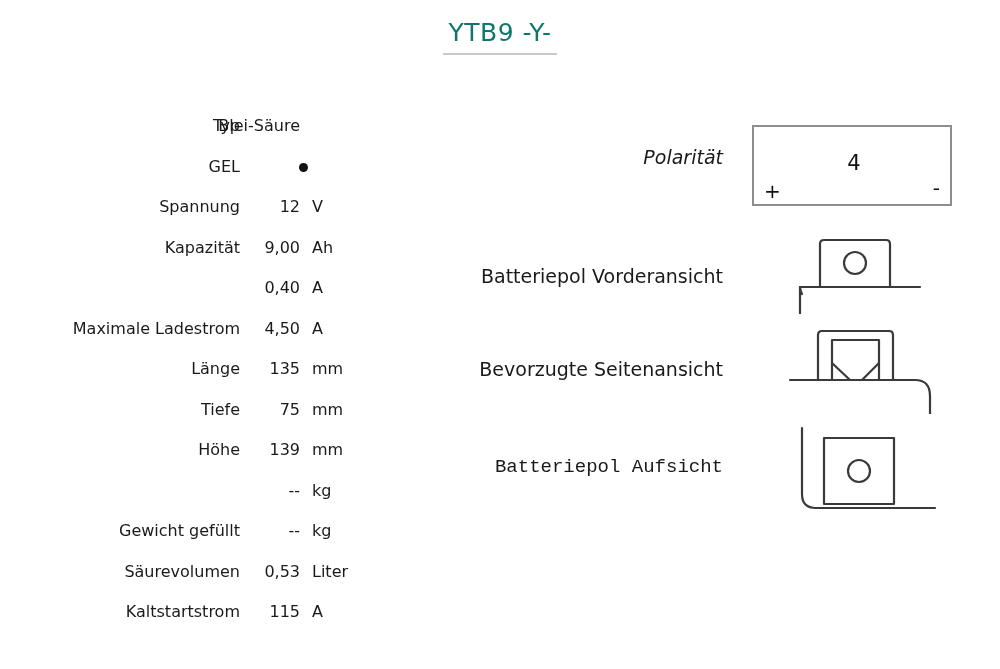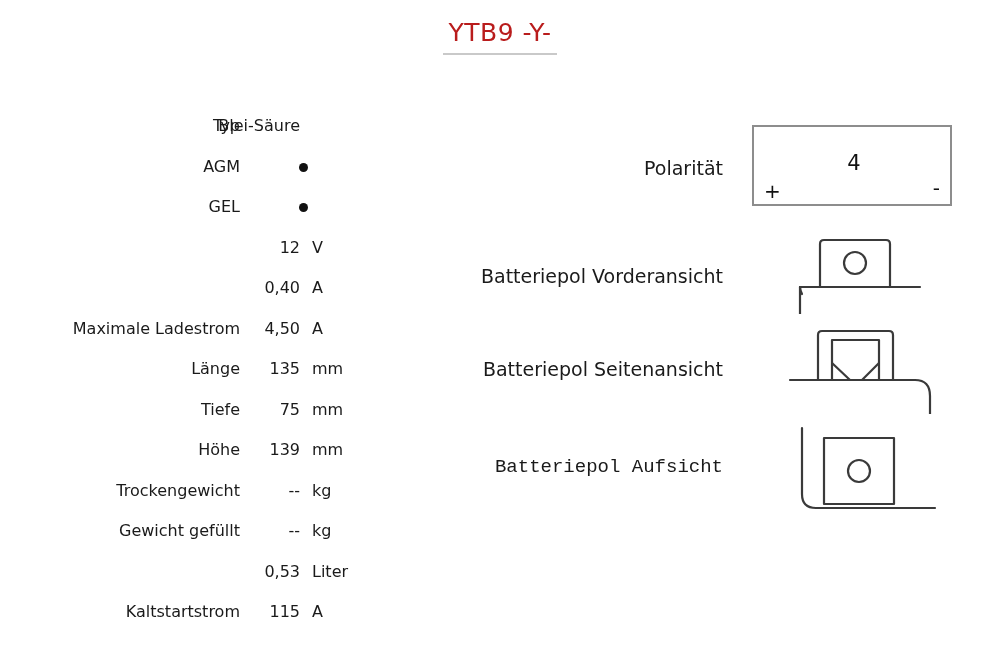--- a/index.html
+++ b/index.html
@@ -21,21 +21,21 @@
     position: absolute;
     left: 0;
     top: 18px;
     width: 1000px;
     text-align: center;
   }
   #product-title {
     display: inline-block;
     font-size: 25px;
     letter-spacing: 0.5px;
-    color: #b91c1c;
+    color: #0f766e;
     padding: 0 6px 6px 6px;
     border-bottom: 2px solid #c9c9c9;
   }
 
   
   #spec-table {
     position: absolute;
     left: 0;
     top: 106px;
     width: 420px;
@@ -78,21 +78,21 @@
 
   
   .right-label {
     position: absolute;
     font-size: 19px;
     text-align: right;
     white-space: nowrap;
     width: 300px;   
     left: 423px;
   }
-  #label-polaritaet     { top: 157px; }
+  #label-polaritaet     { top: 146px; font-style: italic; }
   #label-vorderansicht  { top: 265px; }
   #label-seitenansicht  { top: 358px; }
   #label-aufsicht       { top: 456px; font-family: Liberation Mono, monospace; }
 
   
   #polarity-box {
     position: absolute;
     left: 752px;
     top: 125px;
     width: 200px;
@@ -138,30 +138,32 @@
 <div id="title-block">
   <span id="product-title">YTB9 -Y-</span>
 </div>
 
 <div id="spec-table">
     <div class="spec-row">
       <span class="spec-label">Typ</span>
       <span class="spec-value">Blei-Säure</span>
     </div>
     <div class="spec-row">
-      <span class="spec-label">AGM</span>
-      <span class="spec-dot"></span>
-    </div>
-    <div class="spec-row">
       <span class="spec-label">GEL</span>
       <span class="spec-dot"></span>
     </div>
     <div class="spec-row">
+      <span class="spec-label">Spannung</span>
       <span class="spec-value">12</span>
       <span class="spec-unit">V</span>
+    </div>
+    <div class="spec-row">
+      <span class="spec-label">Kapazität</span>
+      <span class="spec-value">9,00</span>
+      <span class="spec-unit">Ah</span>
     </div>
     <div class="spec-row">
       <span class="spec-value">0,40</span>
       <span class="spec-unit">A</span>
     </div>
     <div class="spec-row">
       <span class="spec-label">Maximale Ladestrom</span>
       <span class="spec-value">4,50</span>
       <span class="spec-unit">A</span>
     </div>
@@ -174,43 +176,43 @@
       <span class="spec-label">Tiefe</span>
       <span class="spec-value">75</span>
       <span class="spec-unit">mm</span>
     </div>
     <div class="spec-row">
       <span class="spec-label">Höhe</span>
       <span class="spec-value">139</span>
       <span class="spec-unit">mm</span>
     </div>
     <div class="spec-row">
-      <span class="spec-label">Trockengewicht</span>
       <span class="spec-value">--</span>
       <span class="spec-unit">kg</span>
     </div>
     <div class="spec-row">
       <span class="spec-label">Gewicht gefüllt</span>
       <span class="spec-value">--</span>
       <span class="spec-unit">kg</span>
     </div>
     <div class="spec-row">
+      <span class="spec-label">Säurevolumen</span>
       <span class="spec-value">0,53</span>
       <span class="spec-unit">Liter</span>
     </div>
     <div class="spec-row">
       <span class="spec-label">Kaltstartstrom</span>
       <span class="spec-value">115</span>
       <span class="spec-unit">A</span>
     </div>
   </div>
 
 <div class="right-label" id="label-polaritaet">Polarität</div>
 <div class="right-label" id="label-vorderansicht">Batteriepol Vorderansicht</div>
-<div class="right-label" id="label-seitenansicht">Batteriepol Seitenansicht</div>
+<div class="right-label" id="label-seitenansicht">Bevorzugte Seitenansicht</div>
 <div class="right-label" id="label-aufsicht">Batteriepol Aufsicht</div>
 
 <div id="polarity-box">
   <div id="polarity-code">4</div>
   <div id="polarity-plus">+</div>
   <div id="polarity-minus">-</div>
 </div>
 
 <svg class="terminal-svg" id="svg-front" width="160" height="86" viewBox="0 0 160 86">
   <g fill="none" stroke="#3a3a3a" stroke-width="2.2" stroke-linecap="round" stroke-linejoin="round">

